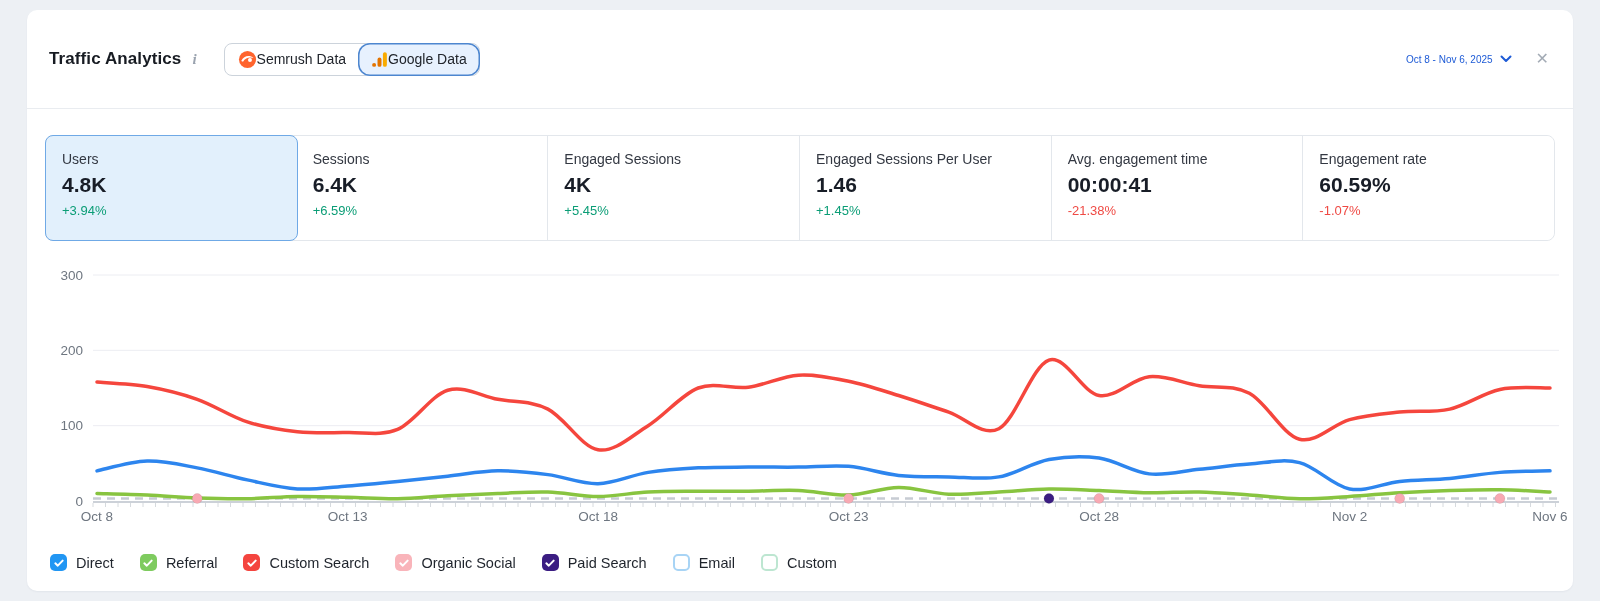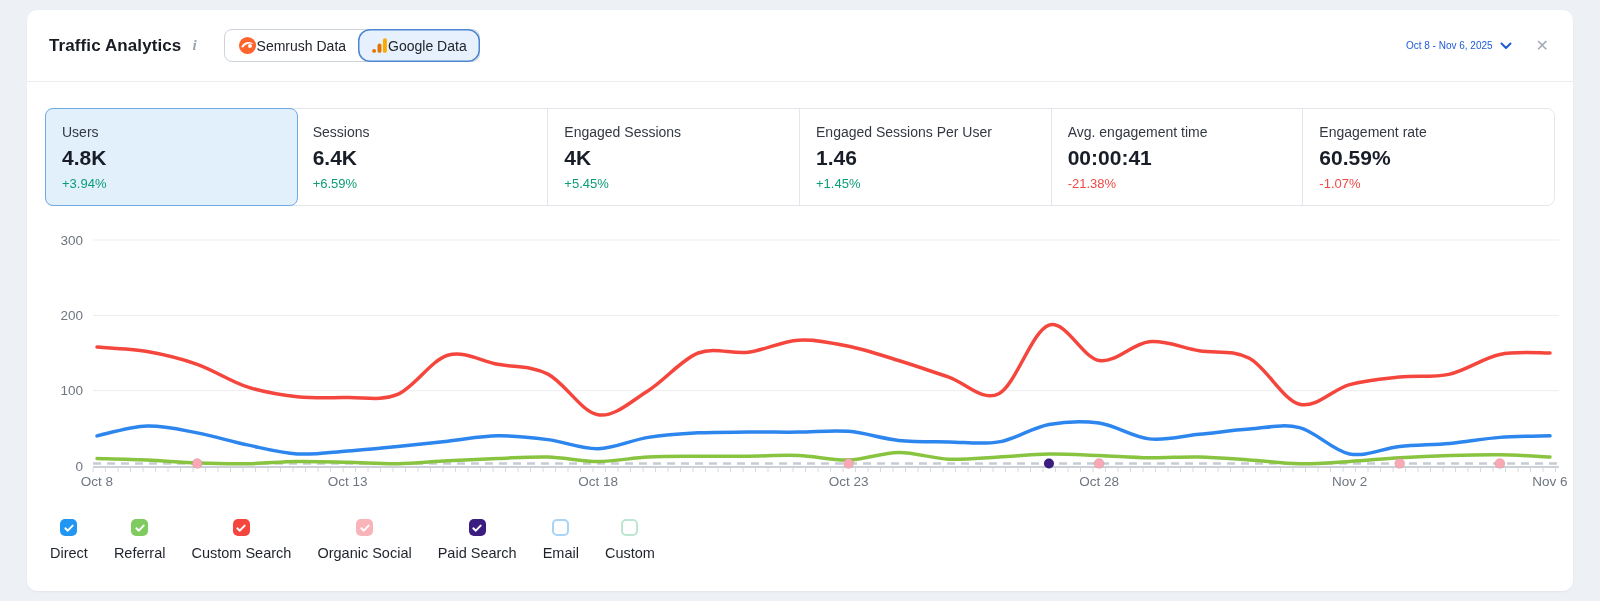--- a/index.html
+++ b/index.html
@@ -6,21 +6,21 @@
   html,body { width:1600px; height:601px; overflow:hidden; }
   body { background:#edf0f4; font-family:"Liberation Sans", sans-serif; }
 
   .card {
     position:absolute; left:27px; right:27px; top:10px; bottom:10px;
     background:#fff; border-radius:10px; box-shadow:0 1px 2px rgba(24,39,75,.05);
   }
 
   
   .hdr {
-    height:72px; display:flex; align-items:center; padding:0 22px;
+    height:99px; display:flex; align-items:center; padding:0 22px;
     border-bottom:1px solid #e9ecf0;
   }
   .title { font-size:17px; font-weight:700; color:#171b22; letter-spacing:.1px; }
   .info-i {
     margin-left:11px; color:#9aa3af; font-family:"Liberation Serif", serif;
     font-style:italic; font-size:15px; font-weight:700; cursor:pointer;
   }
   .toggle { display:flex; margin-left:27px; border:1px solid #ccd3db; border-radius:8px; background:#fff; }
   .seg {
     display:flex; align-items:center; gap:0; padding:6px 13px; border:none;
@@ -38,39 +38,39 @@
     font-family:inherit; font-size:10px; color:#1e5bd6; cursor:pointer;
   }
   .close-btn {
     margin-left:22px; background:none; border:none; color:#a3abb5;
     font-size:16px; line-height:1; cursor:pointer; padding:2px;
   }
 
   
   .metrics { display:flex; margin:26px 18px 0; border:1px solid #e3e7ec; border-radius:8px; }
   .metric {
-    flex:1; padding:14px 16px 12px; border-right:1px solid #e3e7ec; cursor:pointer; background:#fff;
+    flex:1; padding:14px 16px 20px; border-right:1px solid #e3e7ec; cursor:pointer; background:#fff;
   }
   .metric:first-child { border-radius:8px 0 0 8px; }
   .metric:last-child { border-right:none; border-radius:0 8px 8px 0; }
   .metric.selected {
     background:#e2f0fc; border:1px solid #6fa9e6; border-radius:8px; margin:-1px; z-index:1;
   }
   .m-label { font-size:14px; line-height:18px; color:#333842; margin-bottom:4px; white-space:nowrap; }
   .m-value { font-size:21px; line-height:26px; font-weight:700; color:#181d27; margin-bottom:4px; }
   .m-delta { font-size:13px; line-height:18px; }
   .m-delta.up   { color:#0b9d76; }
   .m-delta.down { color:#ef4a44; }
 
   
   #chart { display:block; margin-top:17px; }
 
   
   .legend { display:flex; align-items:center; gap:26px; padding:0 0 0 23px; margin-top:14px; }
-  .legend-item { display:flex; align-items:center; gap:9px; cursor:pointer;flex-direction:column; }
+  .legend-item { display:flex; align-items:center; gap:9px; cursor:pointer; }
   .cb {
     width:17px; height:17px; border-radius:5px; display:flex;
     align-items:center; justify-content:center; flex:none;
   }
   .legend-label { font-size:14.5px; color:#1f242c; }
 </style>
 </head>
 <body>
 
 <div class="card">

